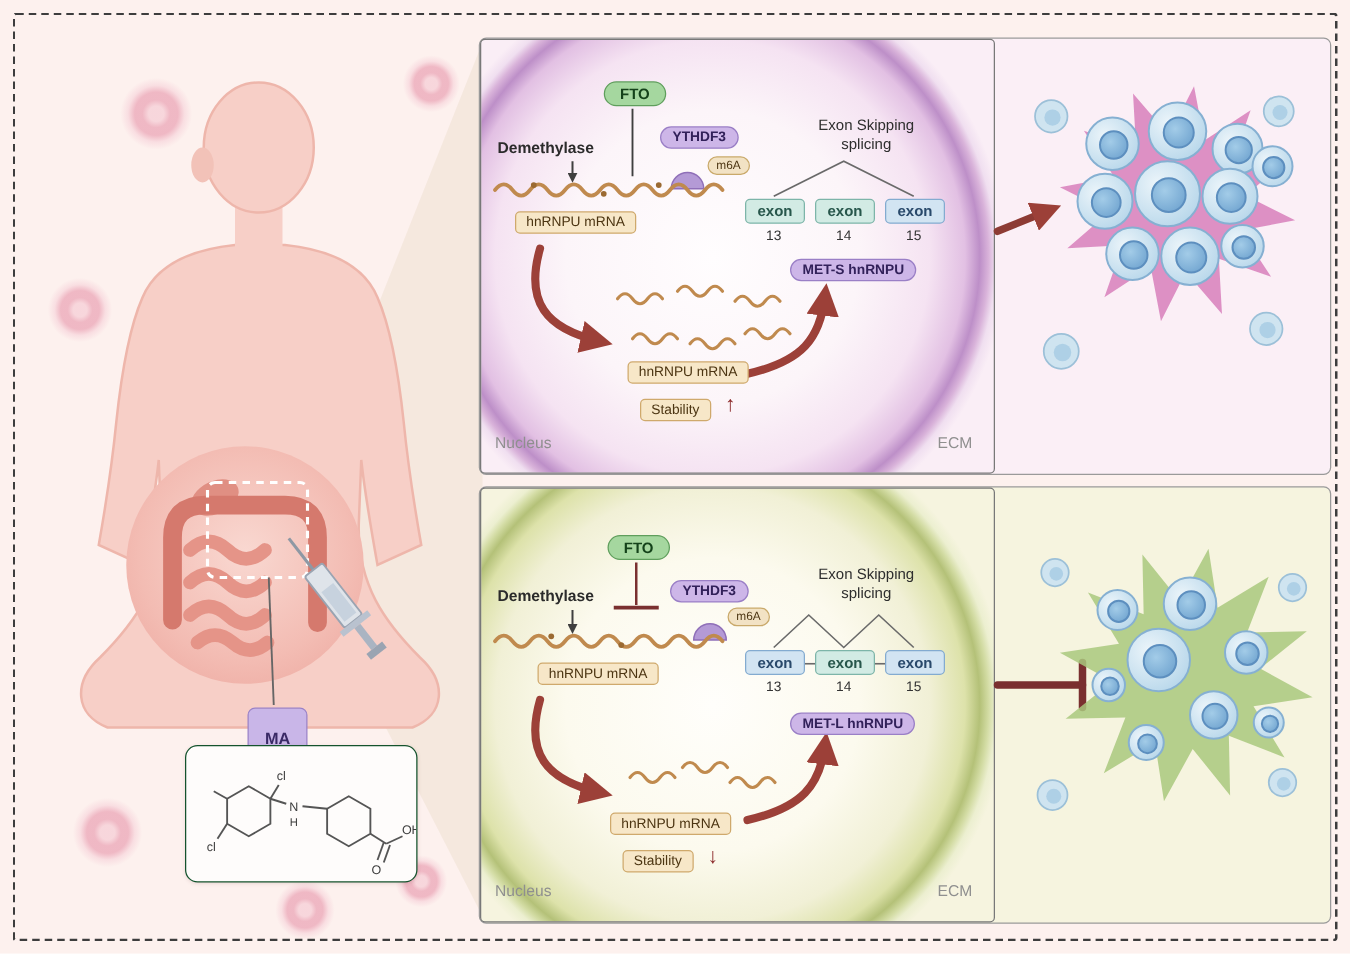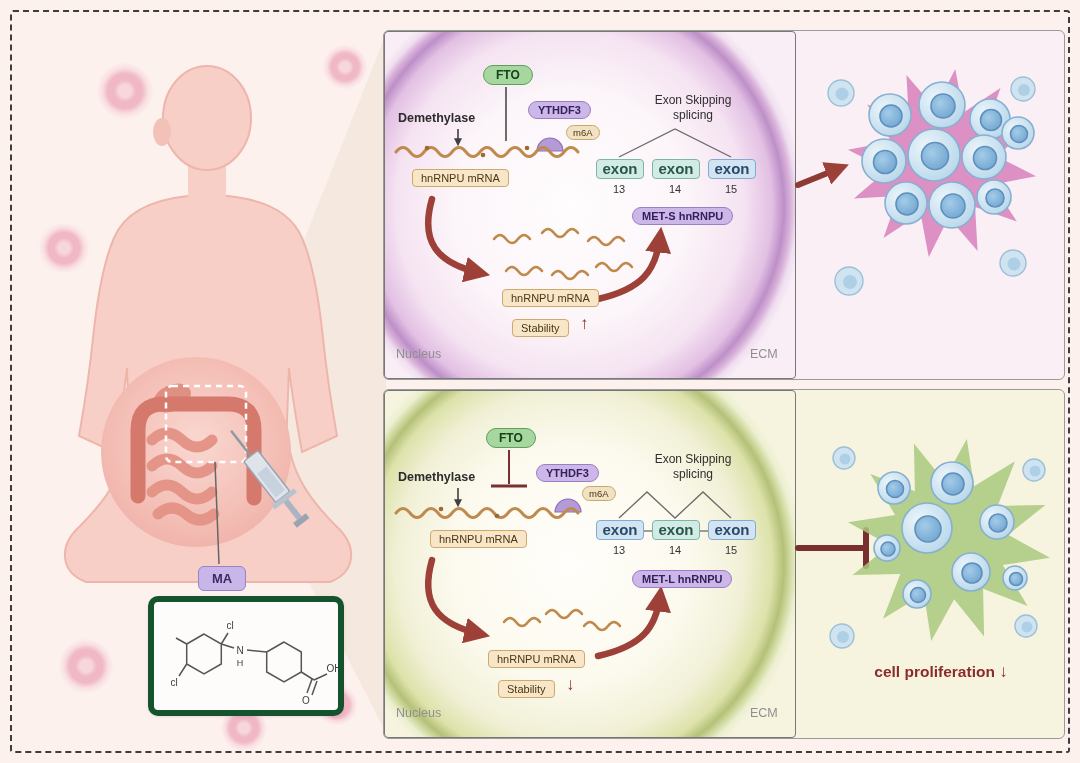--- a/index.html
+++ b/index.html
@@ -13,33 +13,33 @@
   #panel-bottom{top:389px;background:#f6f4df;}
   .mech{position:absolute;left:0;top:0;width:412px;height:100%;border:1px solid #787878;border-radius:4px;box-sizing:border-box;}
   #mech-top{background:radial-gradient(circle 235px at 185px 174px,#fffdfe 0%,#fcf5f9 50%,#f5e3f2 74%,#e2c0e3 86%,#bd8fc8 91%,#d9b3da 94%,#f0dff0 96.5%,rgba(250,238,246,0) 100%),#faeef6;}
   #mech-bottom{background:radial-gradient(circle 235px at 185px 173px,#fffefb 0%,#fcfaee 50%,#f1f0d6 74%,#dde2aa 86%,#b4c178 91%,#d3dca4 94%,#ecefd0 96.5%,rgba(246,244,223,0) 100%),#f6f4df;}
   .ov{position:absolute;left:0;top:0;}
   .abs{position:absolute;text-align:right;}
   .pill-green{background:#a5d79f;border:1.5px solid #5f9e5c;color:#14421a;border-radius:12px;padding:2px 12px;font-size:12px;font-weight:bold;}
   .pill-purple{background:#cdb6e8;border:1.5px solid #9a7fc6;color:#32215a;border-radius:10px;padding:2px 9px;font-size:11px;font-weight:bold;}
   .pill-tan{background:#f7e7c8;border:1px solid #cfa96c;color:#4c3512;border-radius:4px;padding:2px 8px;font-size:11px;}
   .pill-tan-sm{background:#f2e2c4;border:1px solid #c9a96a;color:#4c3512;border-radius:8px;padding:1px 6px;font-size:9.5px;}
-  .pill-lav{background:#c9b6e8;border:1.5px solid #9a82c8;color:#3a2a66;border-radius:6px;padding:4px 13px;font-size:13px;font-weight:bold;}
+  .pill-lav{background:#c9b6e8;border:1.5px solid #9a82c8;color:#3a2a66;border-radius:6px;padding:16px 13px;font-size:13px;font-weight:bold;}
   .lbl{font-size:12.5px;font-weight:700;color:#2b2b2b;}
   .gray-lbl{font-size:12.5px;color:#8f8f8f;}
   .splice{width:130px;text-align:center;font-size:12px;color:#2e2e2e;line-height:15px;}
-  .exon-box{width:46px;height:18px;border-radius:4px;border:1.4px solid;font-size:15px;font-weight:bold;text-align:center;line-height:18px;}
+  .exon-box{width:46px;height:18px;border-radius:4px;border:1.4px solid;font-size:12px;font-weight:bold;text-align:center;line-height:18px;}
   .exon-teal{background:#d2ebe4;border-color:#7db5a9;color:#27564b;}
   .exon-blue{background:#d2e4f2;border-color:#83abd0;color:#29496b;}
   .exon-num{width:46px;text-align:center;font-size:11px;color:#333;}
   .stab-arrow{font-size:17px;font-weight:bold;color:#8c2b2b;}
   .prolif{width:210px;text-align:center;font-size:15.5px;font-weight:bold;color:#8c2b2b;}
   .prolif .ar{font-size:17px;}
   #ma-pill{left:198px;top:566px;z-index:3;}
-  #chem-card{left:148px;top:596px;width:184px;height:108px;background:#fefcfb;border:6px solid #14532d;border-radius:10px;box-shadow:0 1px 3px rgba(120,80,80,.15);z-index:3;}
+  #chem-card{left:148px;top:596px;width:184px;height:108px;background:#fefcfb;border:1px solid #14532d;border-radius:10px;box-shadow:0 1px 3px rgba(120,80,80,.15);z-index:3;}
   .chem-txt{font-size:10px;fill:#3c3c3c;}
 </style>
 </head>
 <body>
 
 <div id="canvas">
   <div id="frame"></div>
 
   <div class="blob" style="left:96px;top:62px;width:58px;height:58px;"></div>
   <div class="blob" style="left:38px;top:222px;width:52px;height:52px;"></div>
@@ -348,18 +348,14 @@
     </div>
     <div class="abs exon-box exon-blue" style="left:212px;top:130px;">exon</div>
     <div class="abs exon-box exon-teal" style="left:268px;top:130px;">exon</div>
     <div class="abs exon-box exon-blue" style="left:324px;top:130px;">exon</div>
     <div class="abs exon-num" style="left:212px;top:154px;">13</div>
     <div class="abs exon-num" style="left:268px;top:154px;">14</div>
     <div class="abs exon-num" style="left:324px;top:154px;">15</div>
     <div class="abs pill-purple" style="left:248px;top:180px;">MET-L hnRNPU</div>
     <div class="abs gray-lbl" style="left:12px;top:316px;">Nucleus</div>
     <div class="abs gray-lbl" style="left:366px;top:316px;">ECM</div>
-    <div class="abs prolif" style="left:452px;top:272px;">
-      <span>cell proliferation</span>
-      <span class="ar">↓</span>
-    </div>
   </div>
 </div>
 
 </body></html>

